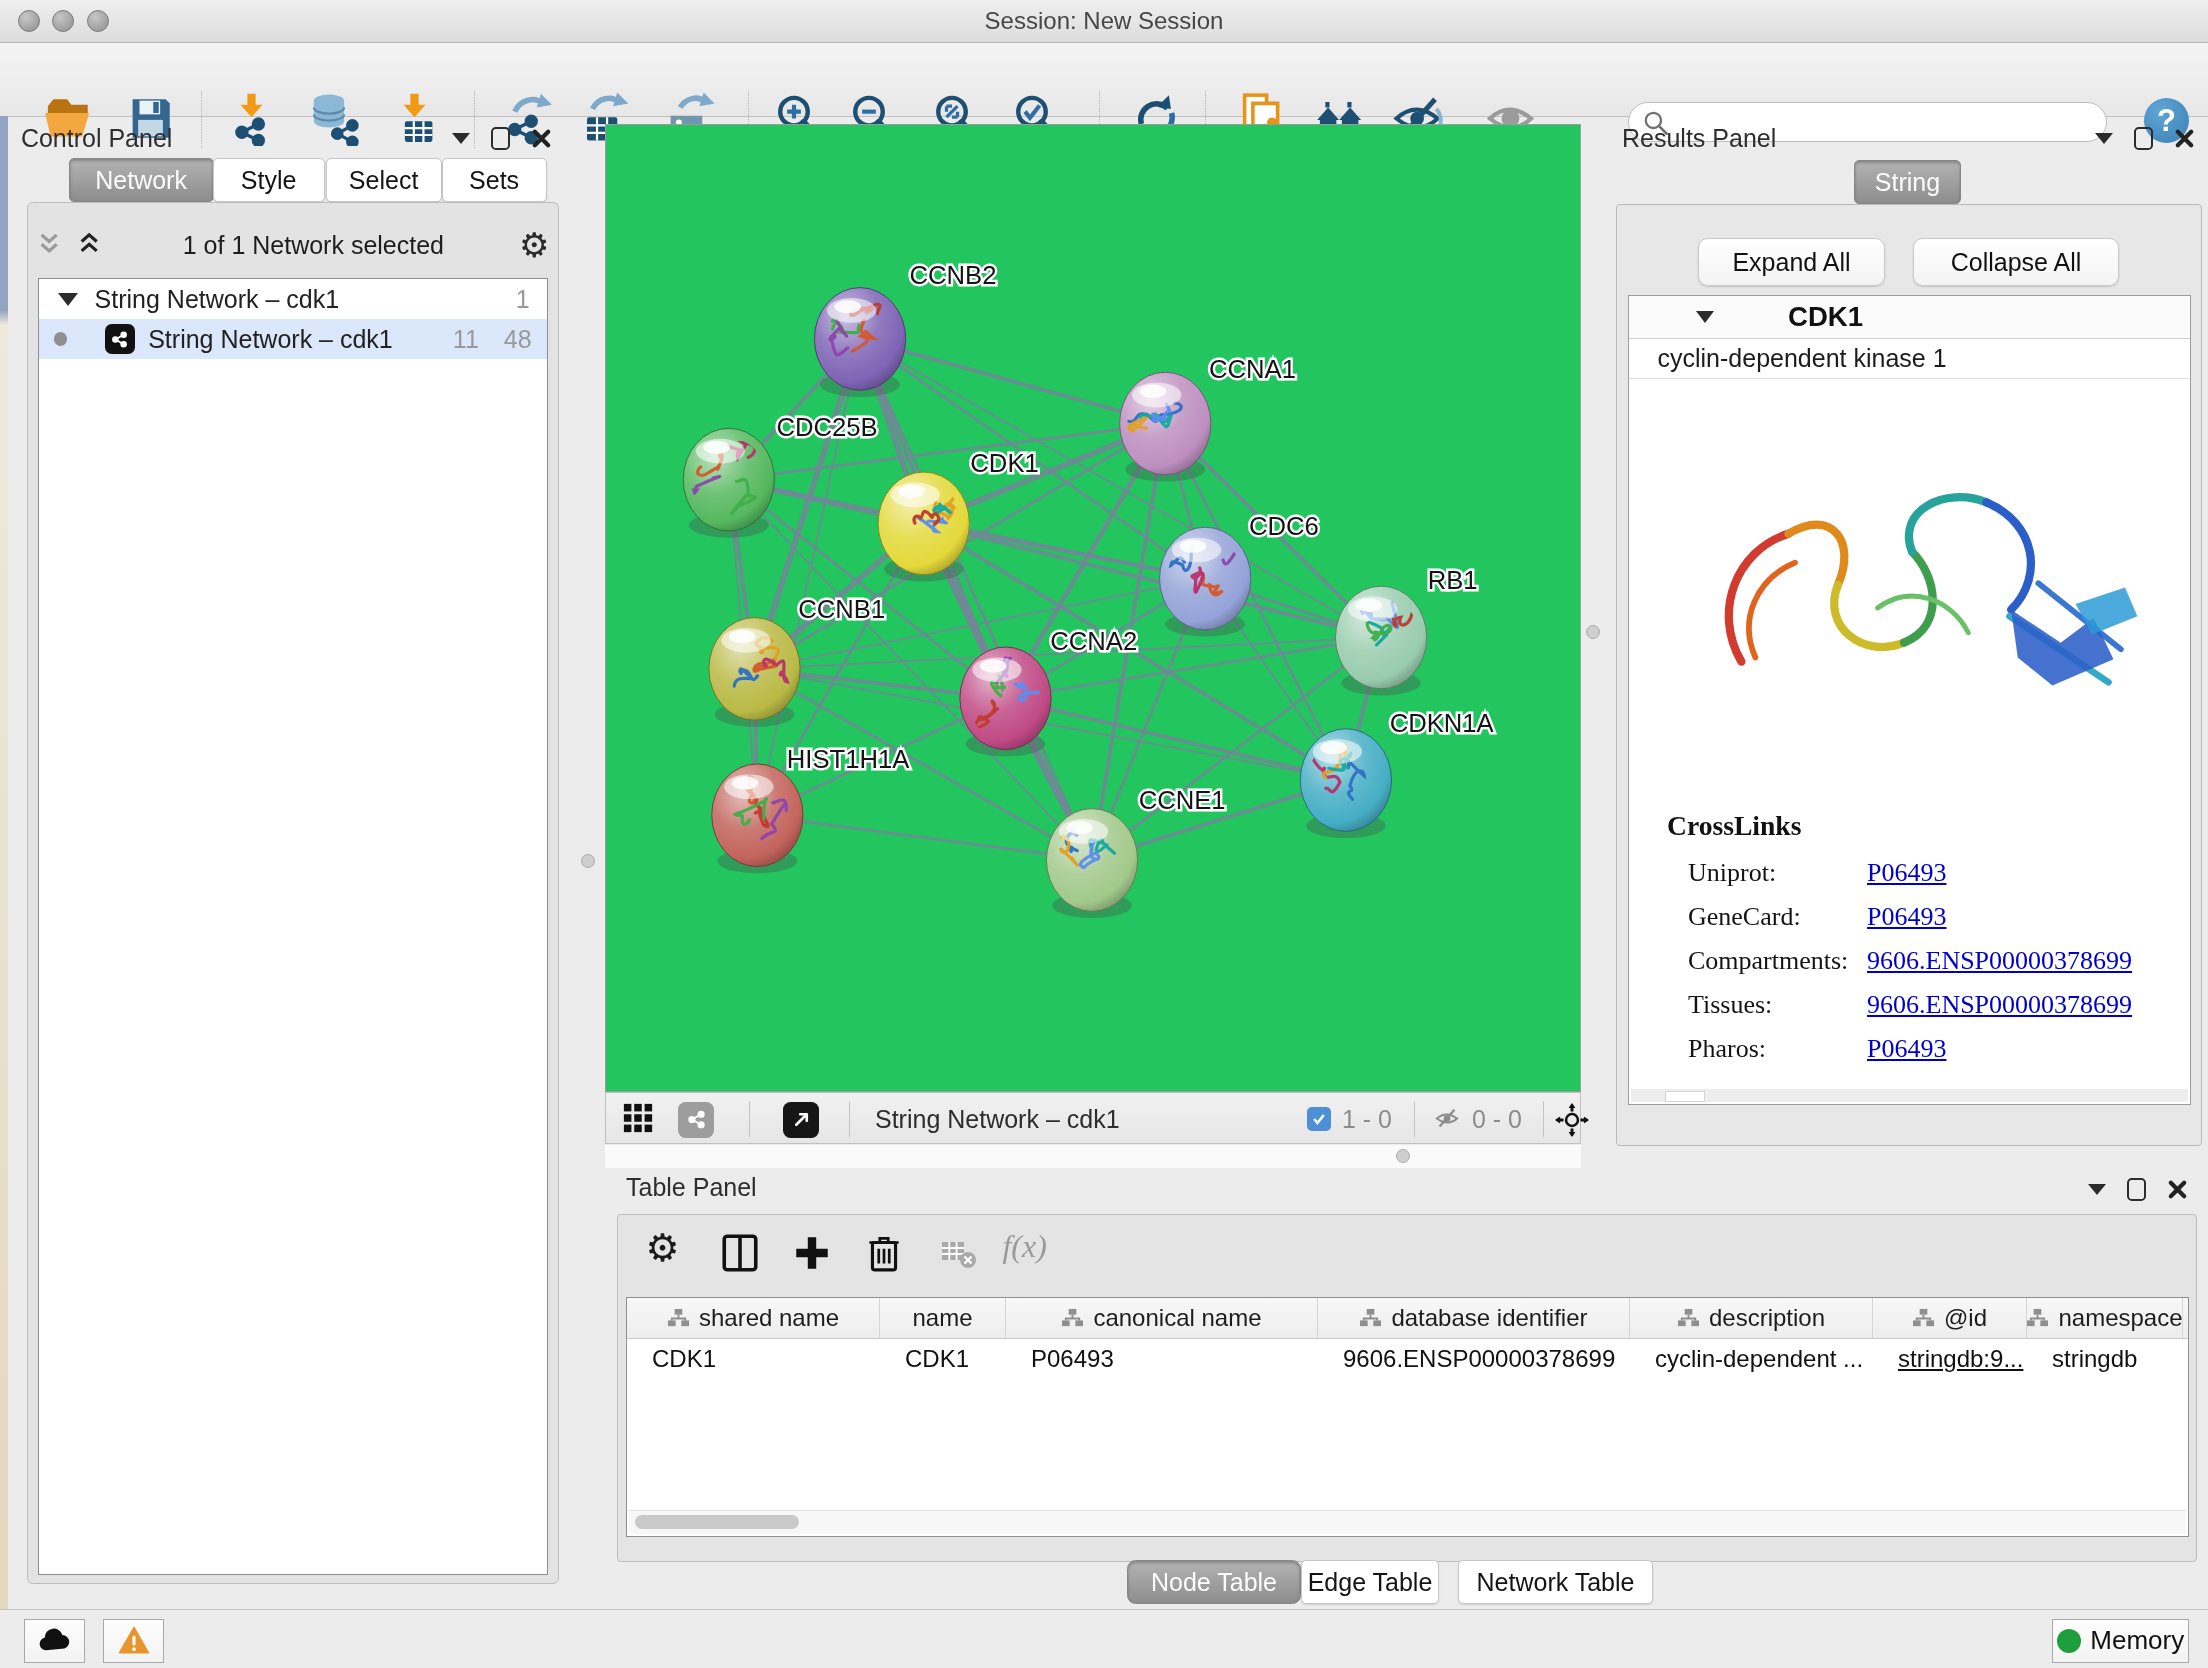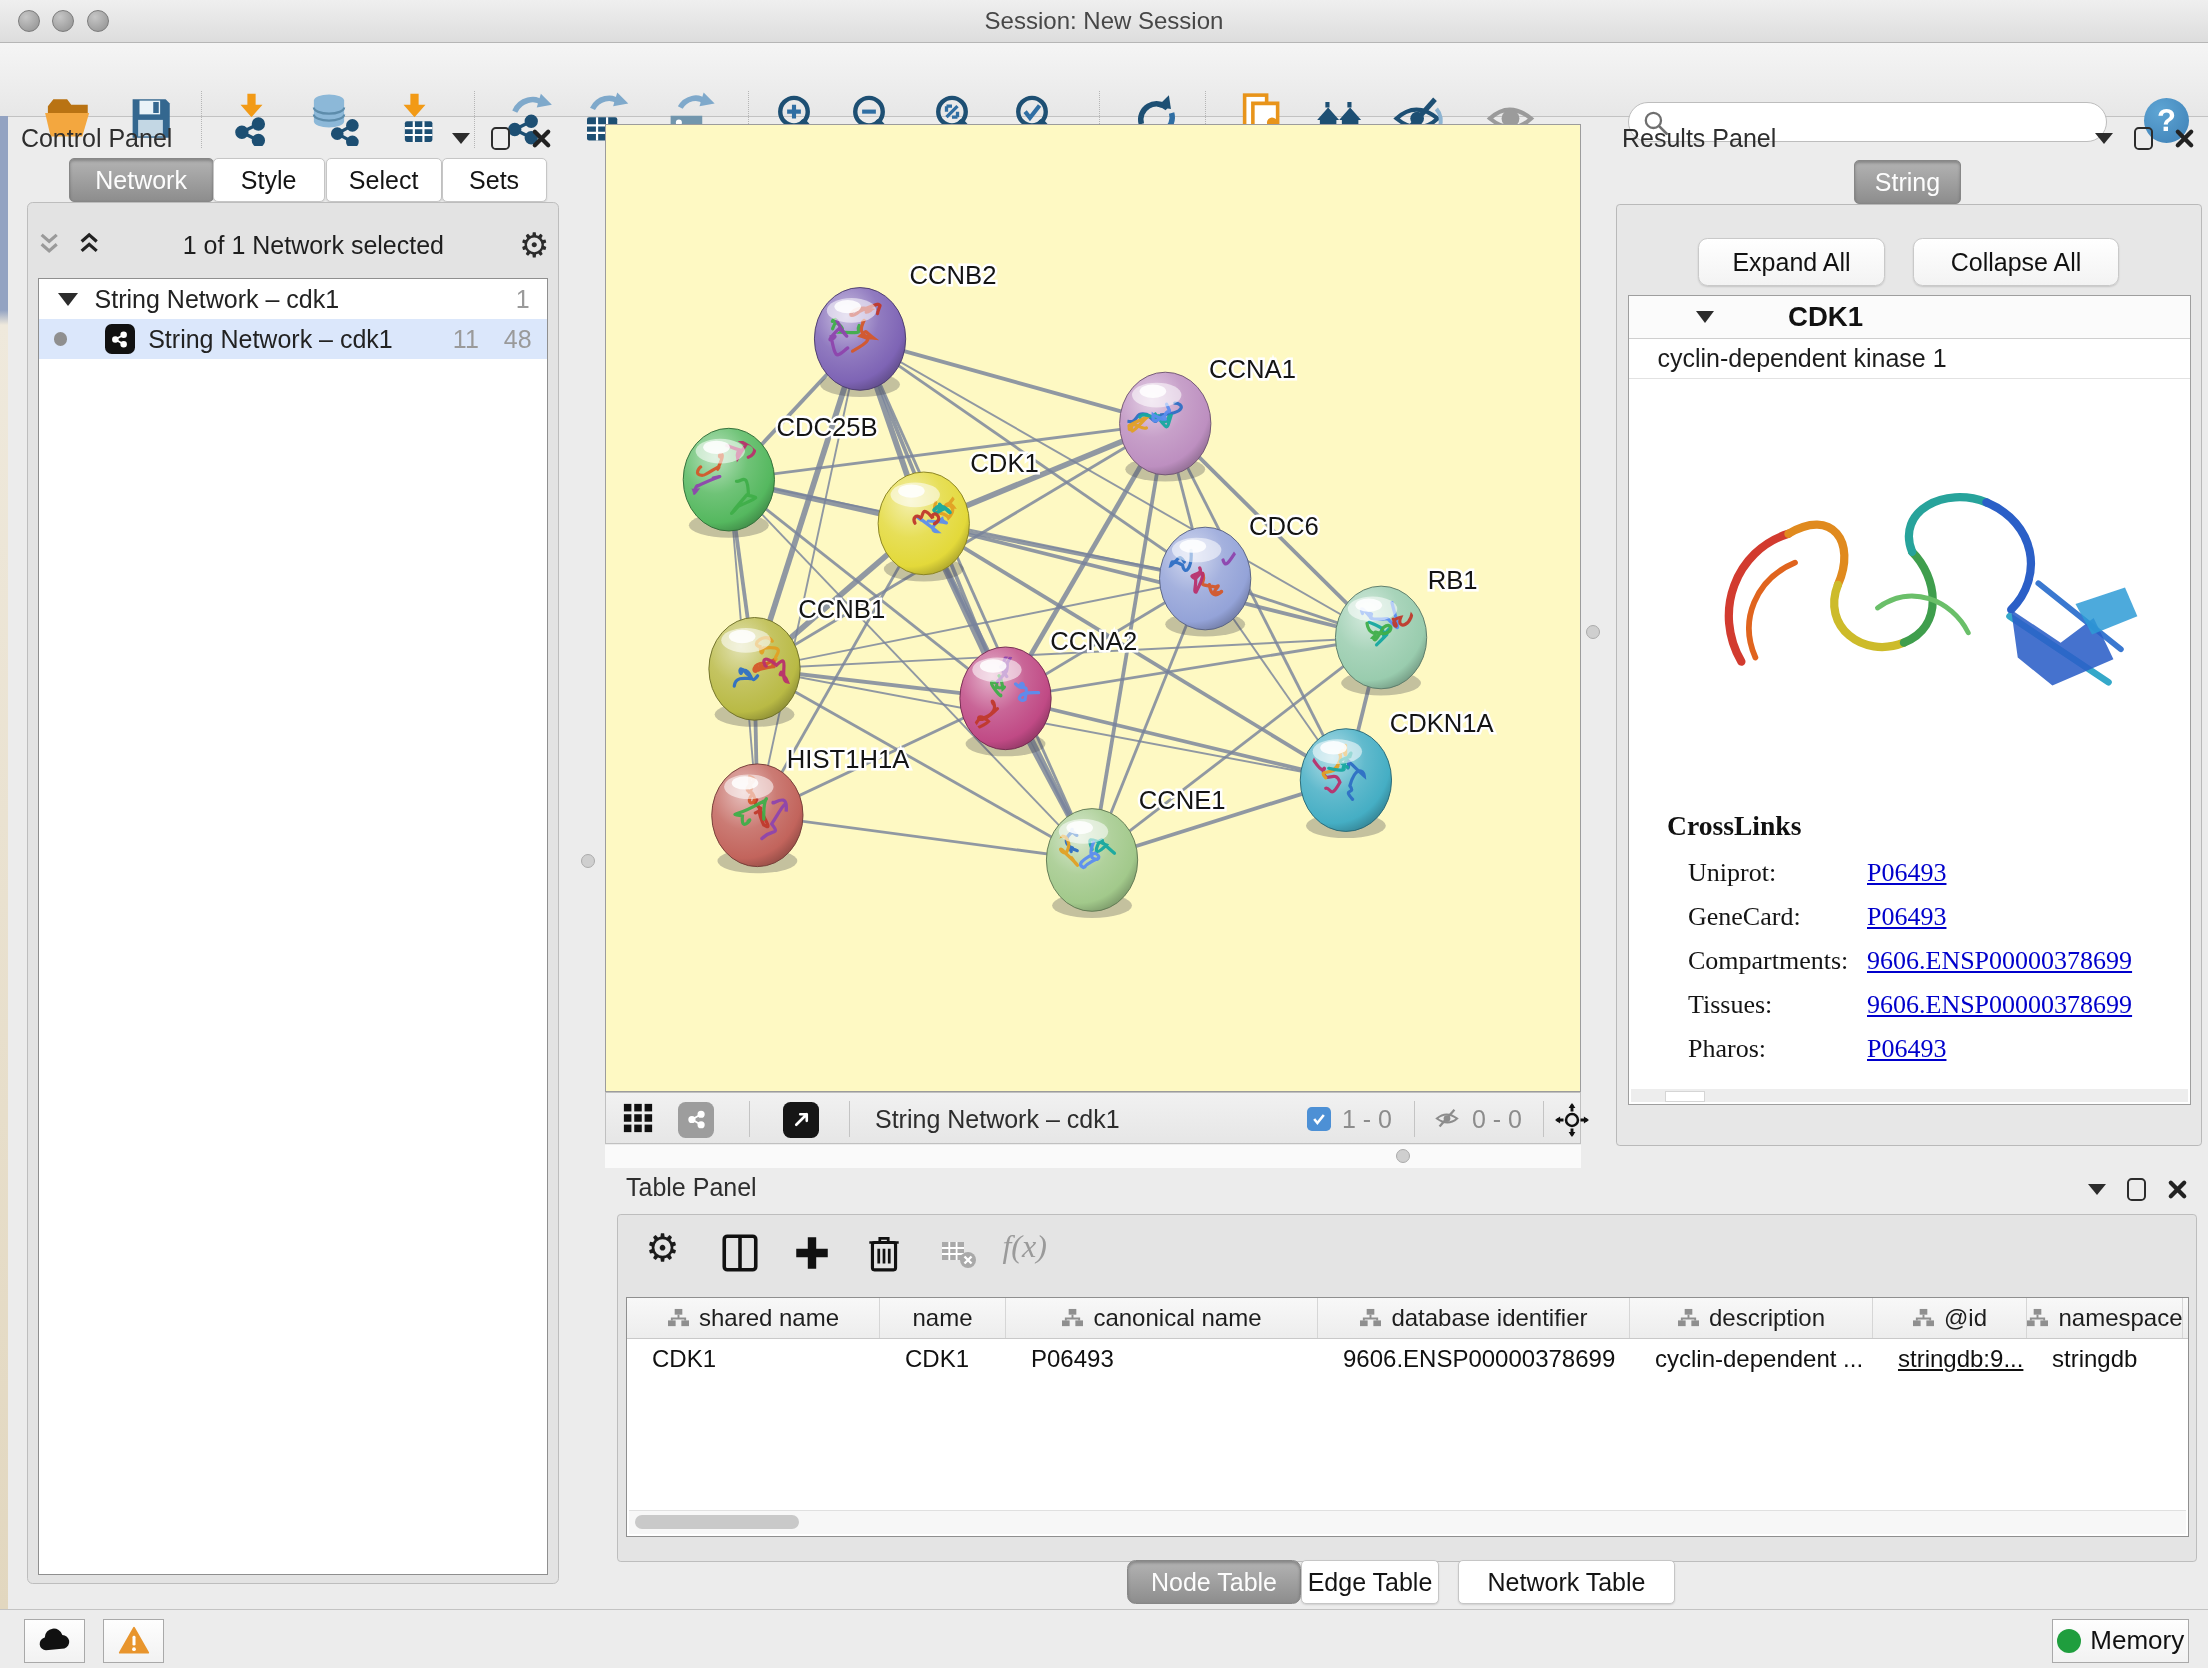--- a/index.html
+++ b/index.html
@@ -29,21 +29,21 @@
   .cp-box{position:absolute;left:19px;right:9.5px;top:86px;bottom:25px;background:#e3e3e3;border:1px solid #bdbdbd;border-radius:5.7px;}
   .cp-info{position:absolute;left:28.5px;right:19px;top:107px;height:44px;display:flex;align-items:center;}
   .cp-status{flex:1;text-align:center;font-size:25px;color:#1e1e1e;}
   .gear{font-family:"DejaVu Sans",sans-serif;font-size:34px;color:#2b2b2b;line-height:38px;}
   .cp-list{position:absolute;left:30px;right:21px;top:162px;bottom:34px;background:#fff;border:1.9px solid #8f8f8f;}
   .tree-row{position:relative;height:40px;display:flex;align-items:center;font-size:25px;}
   .tree-row .cnt{color:#9a9a9a;}
   .rowsel{background:#dbe7fb;}
   .sharebadge{width:30px;height:30px;border-radius:6.7px;background:#111;display:flex;align-items:center;justify-content:center;}
   
-  .net{position:absolute;left:605px;top:124px;width:976px;height:968px;background:#fef9c3;border:1px solid #9c9c9c;box-sizing:border-box;}
+  .net{position:absolute;left:605px;top:124px;width:976px;height:968px;background:#22c55e;border:1px solid #9c9c9c;box-sizing:border-box;}
   .netbar{position:absolute;left:605px;top:1092px;width:976px;height:52px;background:linear-gradient(#f1f1f1,#e6e6e6);border:1px solid #c0c0c0;box-sizing:border-box;}
   .nb{position:absolute;top:8.6px;}
   .nbsep{position:absolute;top:7.6px;height:36px;border-left:1px solid #c4c4c4;}
   .nbtxt{font-size:25px;color:#2d2d2d;}
   .nbnum{font-size:25px;color:#8c8c8c;}
   .splitdot{position:absolute;width:14.3px;height:14.3px;border-radius:50%;background:#cfcfcf;border:1px solid #ababab;box-sizing:border-box;}
   .hsplit{position:absolute;left:605px;top:1145px;width:976px;height:23px;background:#fafafa;}
   
   .rp{position:absolute;left:1605px;top:116px;width:603px;height:1033px;}
   .rp-outer{position:absolute;left:11.4px;top:88px;width:586px;height:942px;background:#e7e7e7;border:1px solid #b9b9b9;border-radius:3.8px;box-sizing:border-box;}
@@ -857,21 +857,21 @@
               <div class="td" style="width: 156px;">stringdb</div>
             </div>
           </div>
         <div class="hscroll">
             <div class="thumb"></div>
           </div>
       </div>
     </div>
     <div class="tab sel" style="left:522px;top:392px;width:174px;border-radius:8.6px">Node Table</div>
     <div class="tab" style="left:696px;top:392px;width:138px">Edge Table</div>
-    <div class="tab" style="left:853px;top:392px;width:217px">Network Table</div>
+    <div class="tab" style="left:853px;top:392px;width:195px">Network Table</div>
   </div>
 
   <div class="statusbar">
     <div class="sbtn" style="left:24px;width:61px">
       <svg width="36" height="27" viewBox="0 0 44 32">
           <path d="M11 28 a8 8 0 0 1 -1.5-15.8 a11 11 0 0 1 21.5-3 a8.5 8.5 0 0 1 2.5 16.6 z" fill="#111"></path>
         </svg>
     </div>
     <div class="sbtn" style="left:103px;width:61px">
       <svg width="32" height="28.5" viewBox="0 0 36 32">

